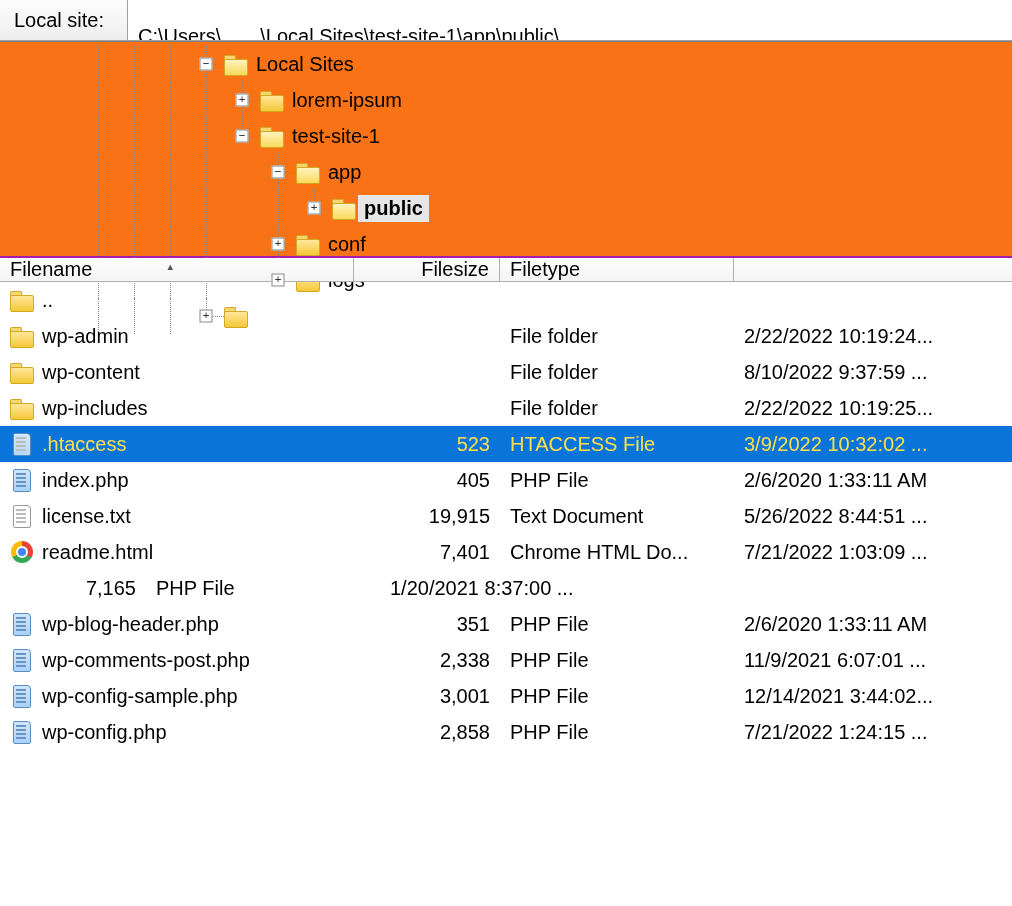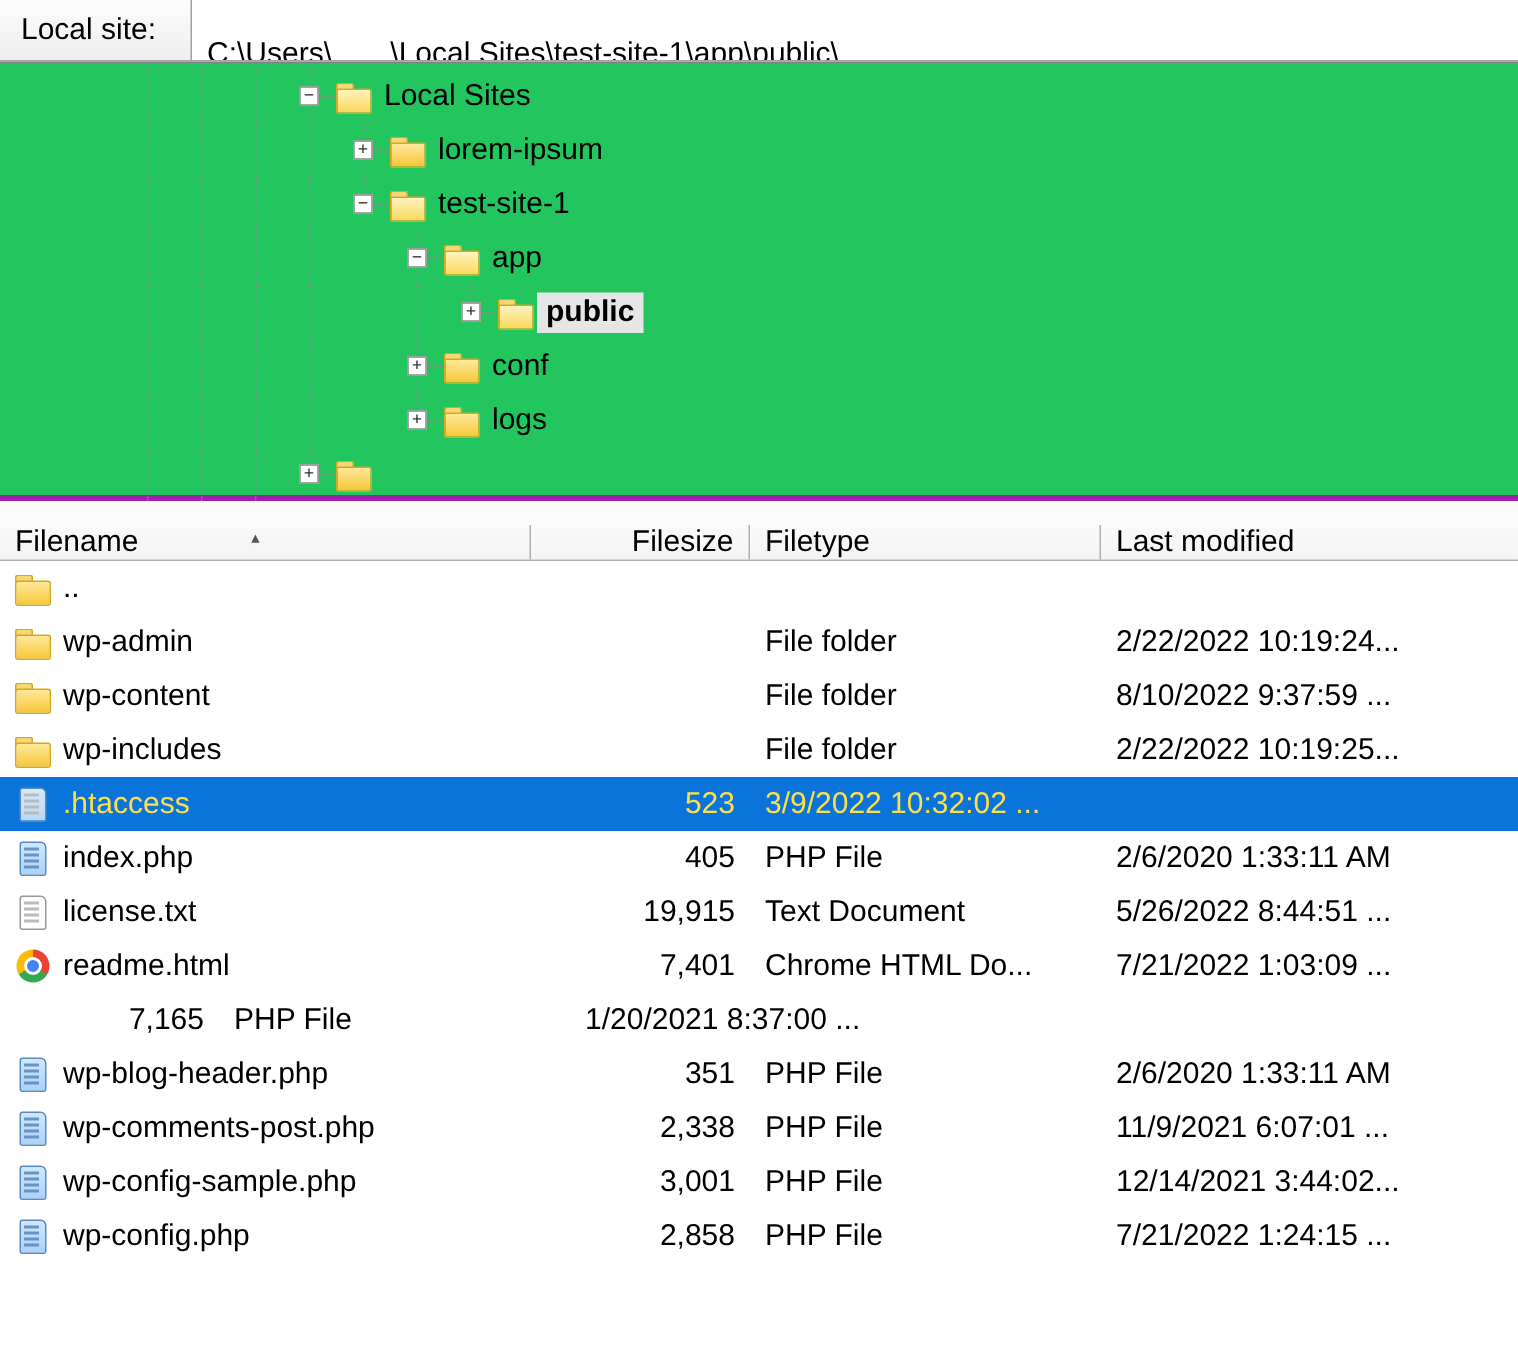--- a/index.html
+++ b/index.html
@@ -34,23 +34,23 @@
     flex: 1;
     padding: 16px 10px;
     line-height: 40px;
     border-bottom: 1px solid #a0a0a0;
     white-space: pre;
     overflow: hidden;
   }
 
   
   .tree-panel {
-    height: 292px;
-    border-bottom: 4px solid #a21caf;
-    background: #22c55e;
+    height: 216px;
+    border-bottom: 2px solid #a21caf;
+    background: #f97316;
     padding-top: 4px;
   }
   .tree-row {
     display: flex;
     align-items: center;
     height: 36px;
     position: relative;
   }
   .tree-indent {
     position: relative;
@@ -187,21 +187,21 @@
     box-sizing: border-box;
   }
 
   
   .filelist {
     position: relative;
   }
   .fl-header {
     display: flex;
     align-items: flex-end;
-    height: 40px;
+    height: 24px;
     border-bottom: 1px solid #b0b0b0;
     background: linear-gradient(#fefefe,#f4f4f4);
     font-size: 20px;
     color: #000;
   }
   .fl-header .col {
     display: flex;
     align-items: center;
     padding: 0 10px;
     border-right: 1px solid #b0b0b0;
@@ -341,21 +341,20 @@
   </div>
 
 <div class="filelist">
   <div class="fl-header">
     <div class="col col-name">
       <span>Filename</span>
       <span class="sort-arrow">▴</span>
     </div>
     <div class="col col-size">Filesize</div>
     <div class="col col-type">Filetype</div>
-    <div class="col col-date">Last modified</div>
   </div>
   <div class="fl-rows" id="rows">
       <div class="fl-row">
         <div class="cell name">
           <span class="icon icon-folder"></span>
           <span>..</span>
         </div>
         <div class="cell size"></div>
         <div class="cell type"></div>
         <div class="cell date"></div>
@@ -386,20 +385,21 @@
         <div class="cell size"></div>
         <div class="cell type">File folder</div>
         <div class="cell date">2/22/2022 10:19:25...</div>
       </div>
       <div class="fl-row selected">
         <div class="cell name">
           <span class="icon icon-file htaccess"></span>
           <span>.htaccess</span>
         </div>
         <div class="cell size">523</div>
+        <div class="cell type">HTACCESS File</div>
         <div class="cell date">3/9/2022 10:32:02 ...</div>
       </div>
       <div class="fl-row">
         <div class="cell name">
           <span class="icon icon-file php"></span>
           <span>index.php</span>
         </div>
         <div class="cell size">405</div>
         <div class="cell type">PHP File</div>
         <div class="cell date">2/6/2020 1:33:11 AM</div>

